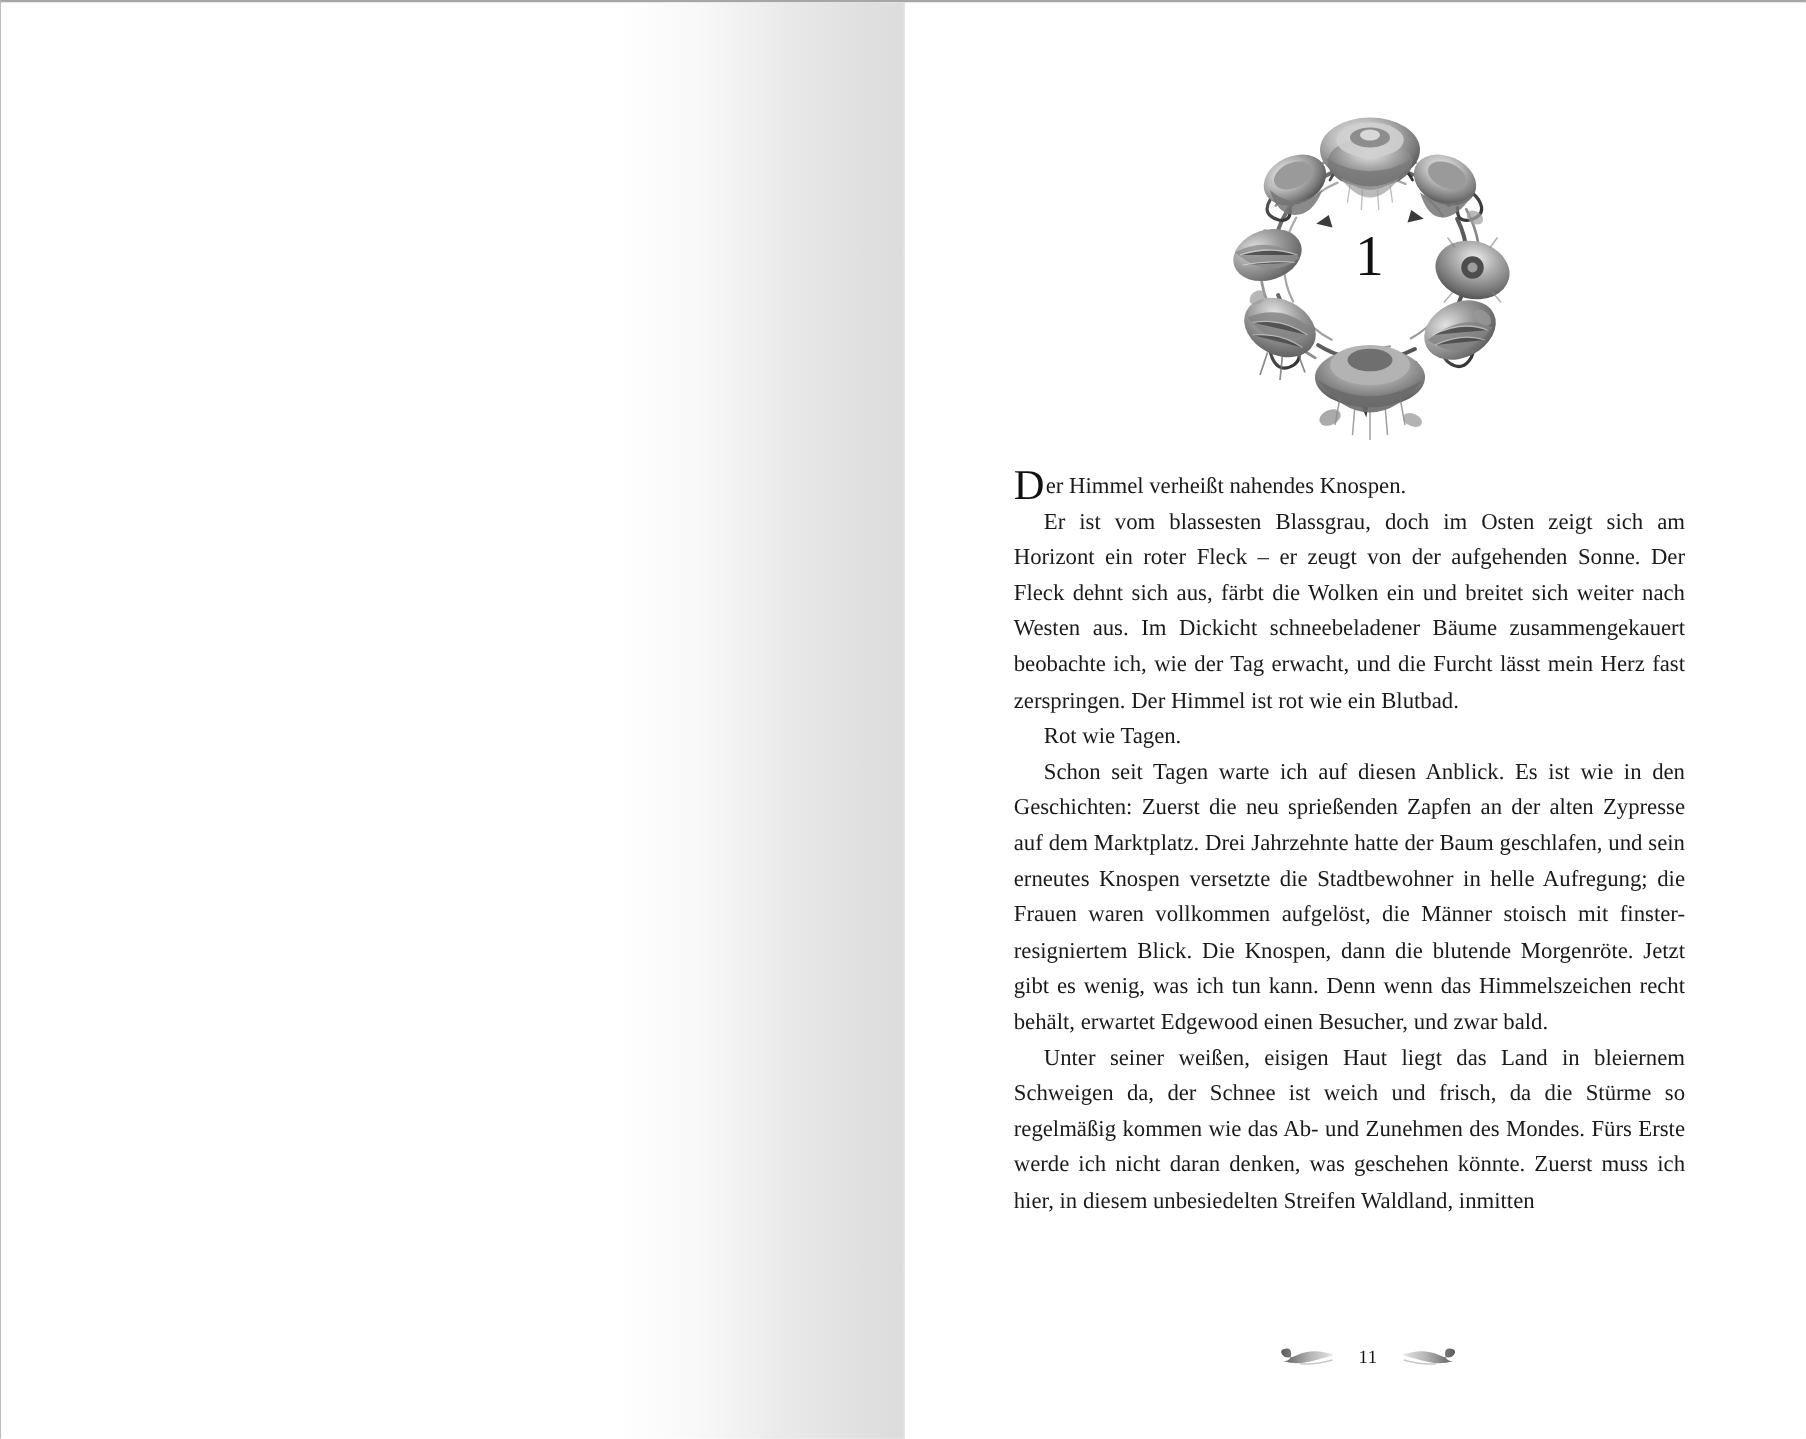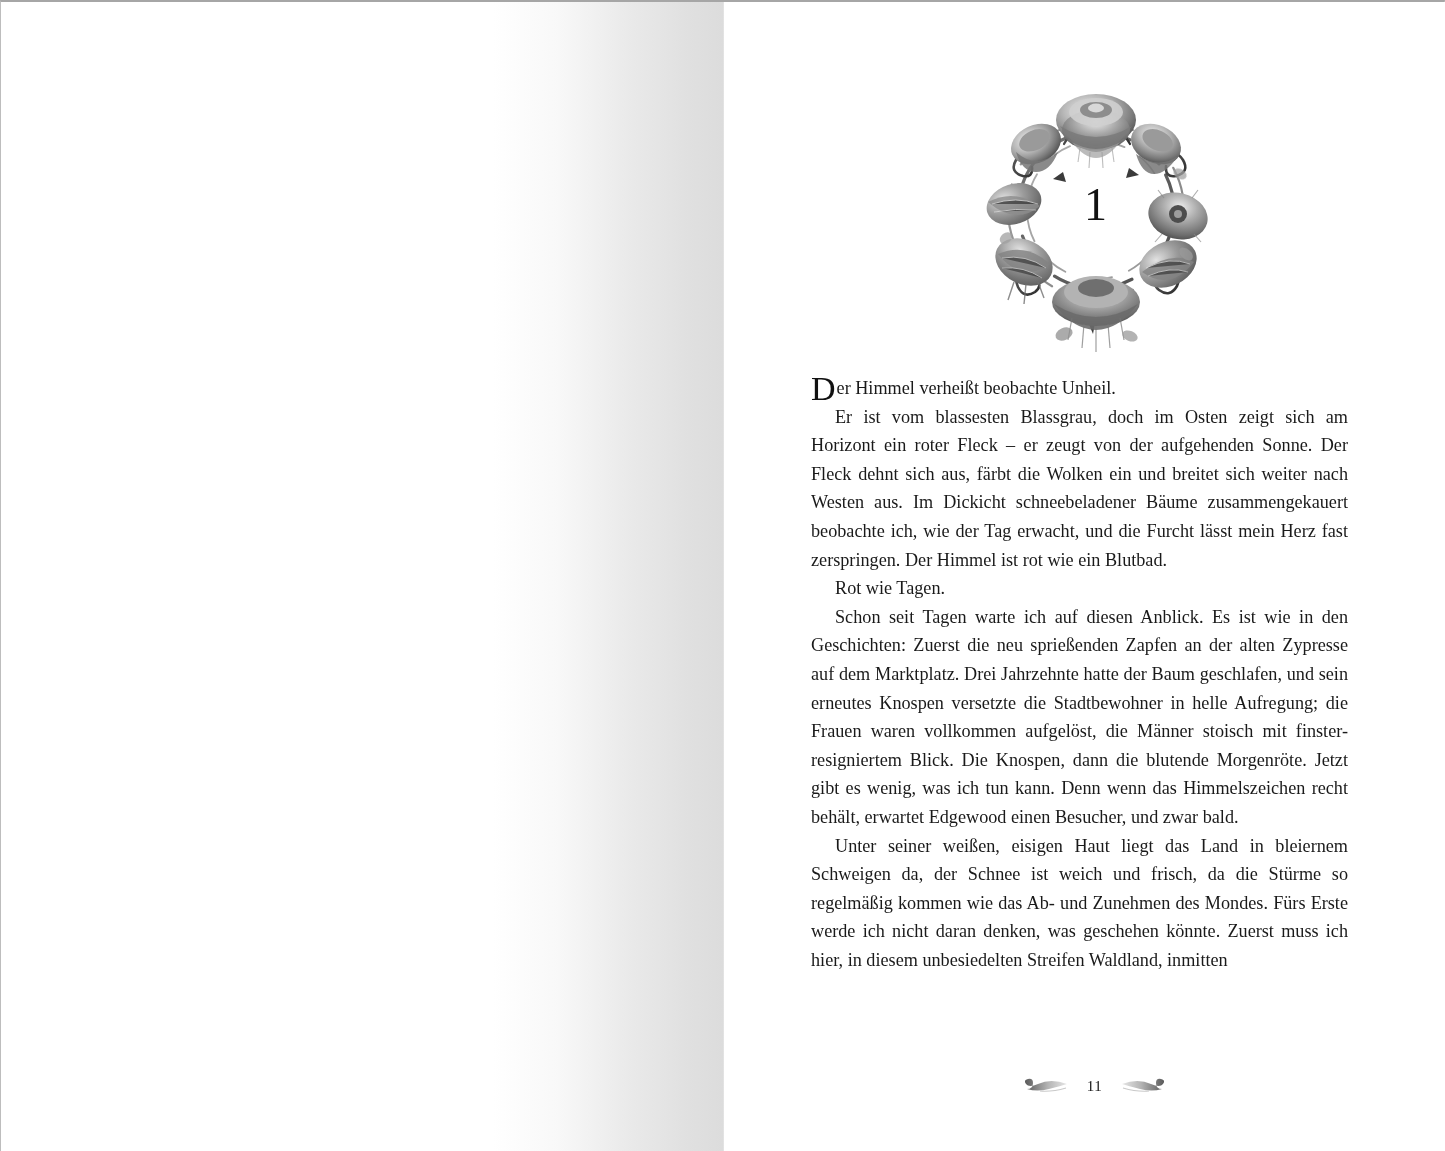--- a/index.html
+++ b/index.html
@@ -323,21 +323,21 @@
             <ellipse cx="26" cy="152" rx="7" ry="5" fill="#a0a0a0" transform="rotate(-38 26 152)"></ellipse>
             <ellipse cx="200" cy="88" rx="7" ry="5" fill="#a3a3a3" transform="rotate(30 200 88)"></ellipse>
           </g>
         </svg>
 
         <div id="chapter-number">1</div>
       </div>
     </div>
 
     <div id="body-text">
-      <p class="first"><span class="dropcap">D</span><span>er Himmel verheißt beobachte Unheil.</span></p>
+      <p class="first"><span class="dropcap">D</span><span>er Himmel verheißt nahendes Knospen.</span></p>
       <p><span>Er ist vom blassesten Blassgrau, doch im Osten zeigt sich am Horizont ein roter Fleck – er zeugt von der aufgehenden Sonne. Der Fleck dehnt sich aus, färbt die Wolken ein und breitet sich weiter nach Westen aus. Im Dickicht schneebeladener Bäume zusammengekauert beobachte ich, wie der Tag erwacht, und die Furcht lässt mein Herz fast zerspringen. Der Himmel ist rot wie ein Blutbad.</span></p>
       <p><span>Rot wie Tagen.</span></p>
       <p><span>Schon seit Tagen warte ich auf diesen Anblick. Es ist wie in den Geschichten: Zuerst die neu sprießenden Zapfen an der alten Zypresse auf dem Marktplatz. Drei Jahrzehnte hatte der Baum geschlafen, und sein erneutes Knospen versetzte die Stadtbewohner in helle Aufregung; die Frauen waren vollkommen aufgelöst, die Männer stoisch mit finster-resigniertem Blick. Die Knospen, dann die blutende Morgenröte. Jetzt gibt es wenig, was ich tun kann. Denn wenn das Himmelszeichen recht behält, erwartet Edgewood einen Besucher, und zwar bald.</span></p>
       <p><span>Unter seiner weißen, eisigen Haut liegt das Land in bleiernem Schweigen da, der Schnee ist weich und frisch, da die Stürme so regelmäßig kommen wie das Ab- und Zunehmen des Mondes. Fürs Erste werde ich nicht daran denken, was geschehen könnte. Zuerst muss ich hier, in diesem unbesiedelten Streifen Waldland, inmitten</span></p>
     </div>
 
     <div id="page-footer">
       <span>
         <svg class="swash" viewBox="0 0 46 18" xmlns="http://www.w3.org/2000/svg">
           <defs>

